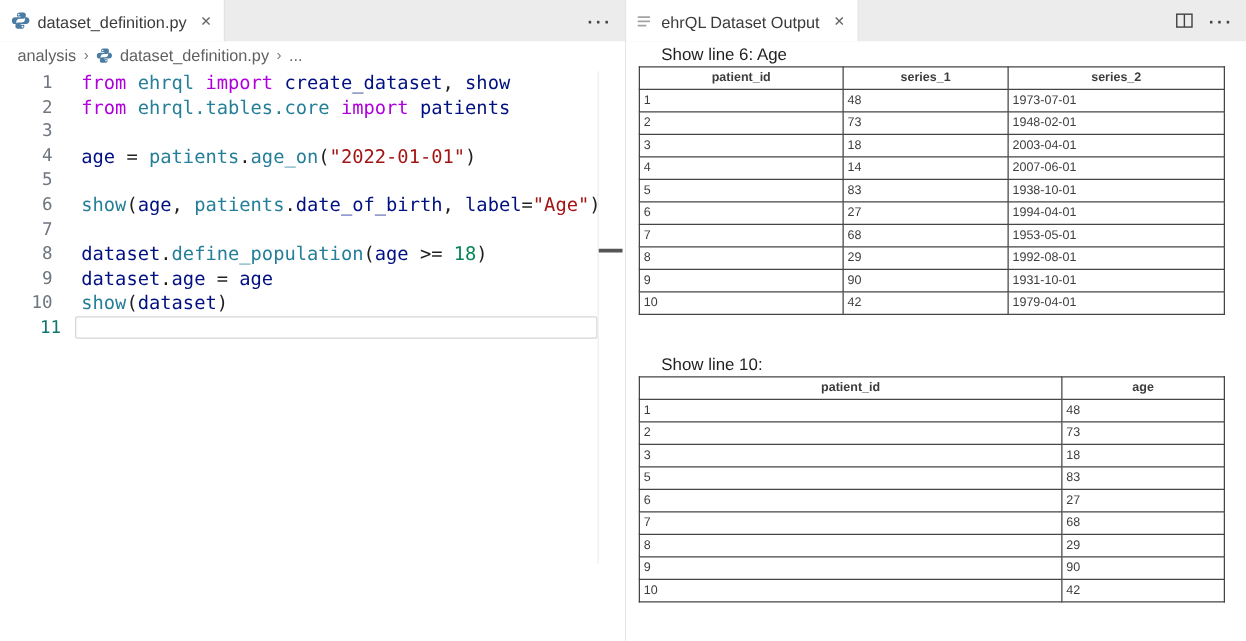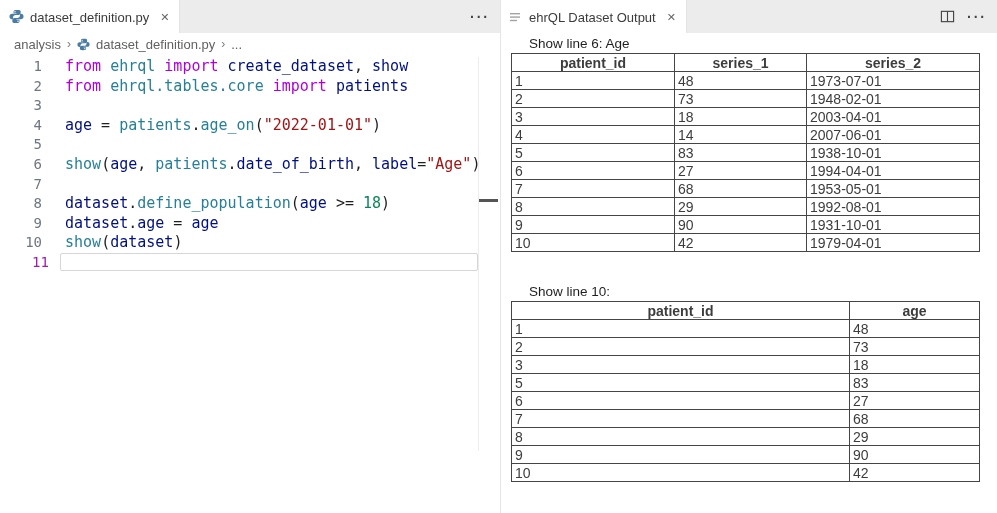--- a/index.html
+++ b/index.html
@@ -33,36 +33,36 @@
   .crumb-sep { color:#7c7c7c; font-size:12px; }
   .icon { display:inline-flex; align-items:center; }
 
   
   .editor { position:relative; padding-top:2px; }
   .code-line {
     position:relative; display:flex; height:19.6px; line-height:19.6px;
     font-family:"DejaVu Sans Mono","Liberation Mono",monospace; font-size:15px; white-space:pre;
   }
   .ln { flex:none; width:42px; text-align:right; color:#6e7681; font-size:14px; }
-  .ln.dim { color:#a21caf;padding-left:32px; }
+  .ln.dim { color:#0f766e;padding-left:32px; }
   .code-text { padding-left:23px; }
   .current-box {
     position:absolute; left:60px; right:22px; top:0.5px; height:18px;
     border:1px solid #d6d6d6; border-radius:2px;
   }
   .ruler-line { position:absolute; left:478px; top:57px; bottom:0; width:1px; background:#ededed; }
   .ruler-cursor { position:absolute; left:479px; top:199px; width:19px; height:3px; background:#555; }
 
   
   .rp-content { padding:3px 0 0 10px; color:#222; }
   .output-heading { font-size:13.5px; color:#1f1f1f; margin-bottom:2px;margin-left:18px; }
   .output + .output { margin-top:32px; }
   table.output-table {
     border-collapse:collapse; table-layout:fixed; width:468px;
-    font-size:14px; color:#3d3d3d; font-family:"Liberation Sans","DejaVu Sans",sans-serif;
+    font-size:10px; color:#3d3d3d; font-family:"Liberation Sans","DejaVu Sans",sans-serif;
   }
   .output-table th, .output-table td { border:1px solid #454545; height:18px; overflow:hidden; }
   .output-table th { font-weight:bold; text-align:center; padding:0; }
   .output-table td { text-align:left; padding:0 0 0 3px; }
 </style>
 </head>
 <body>
 
 <div class="pane-left">
 

